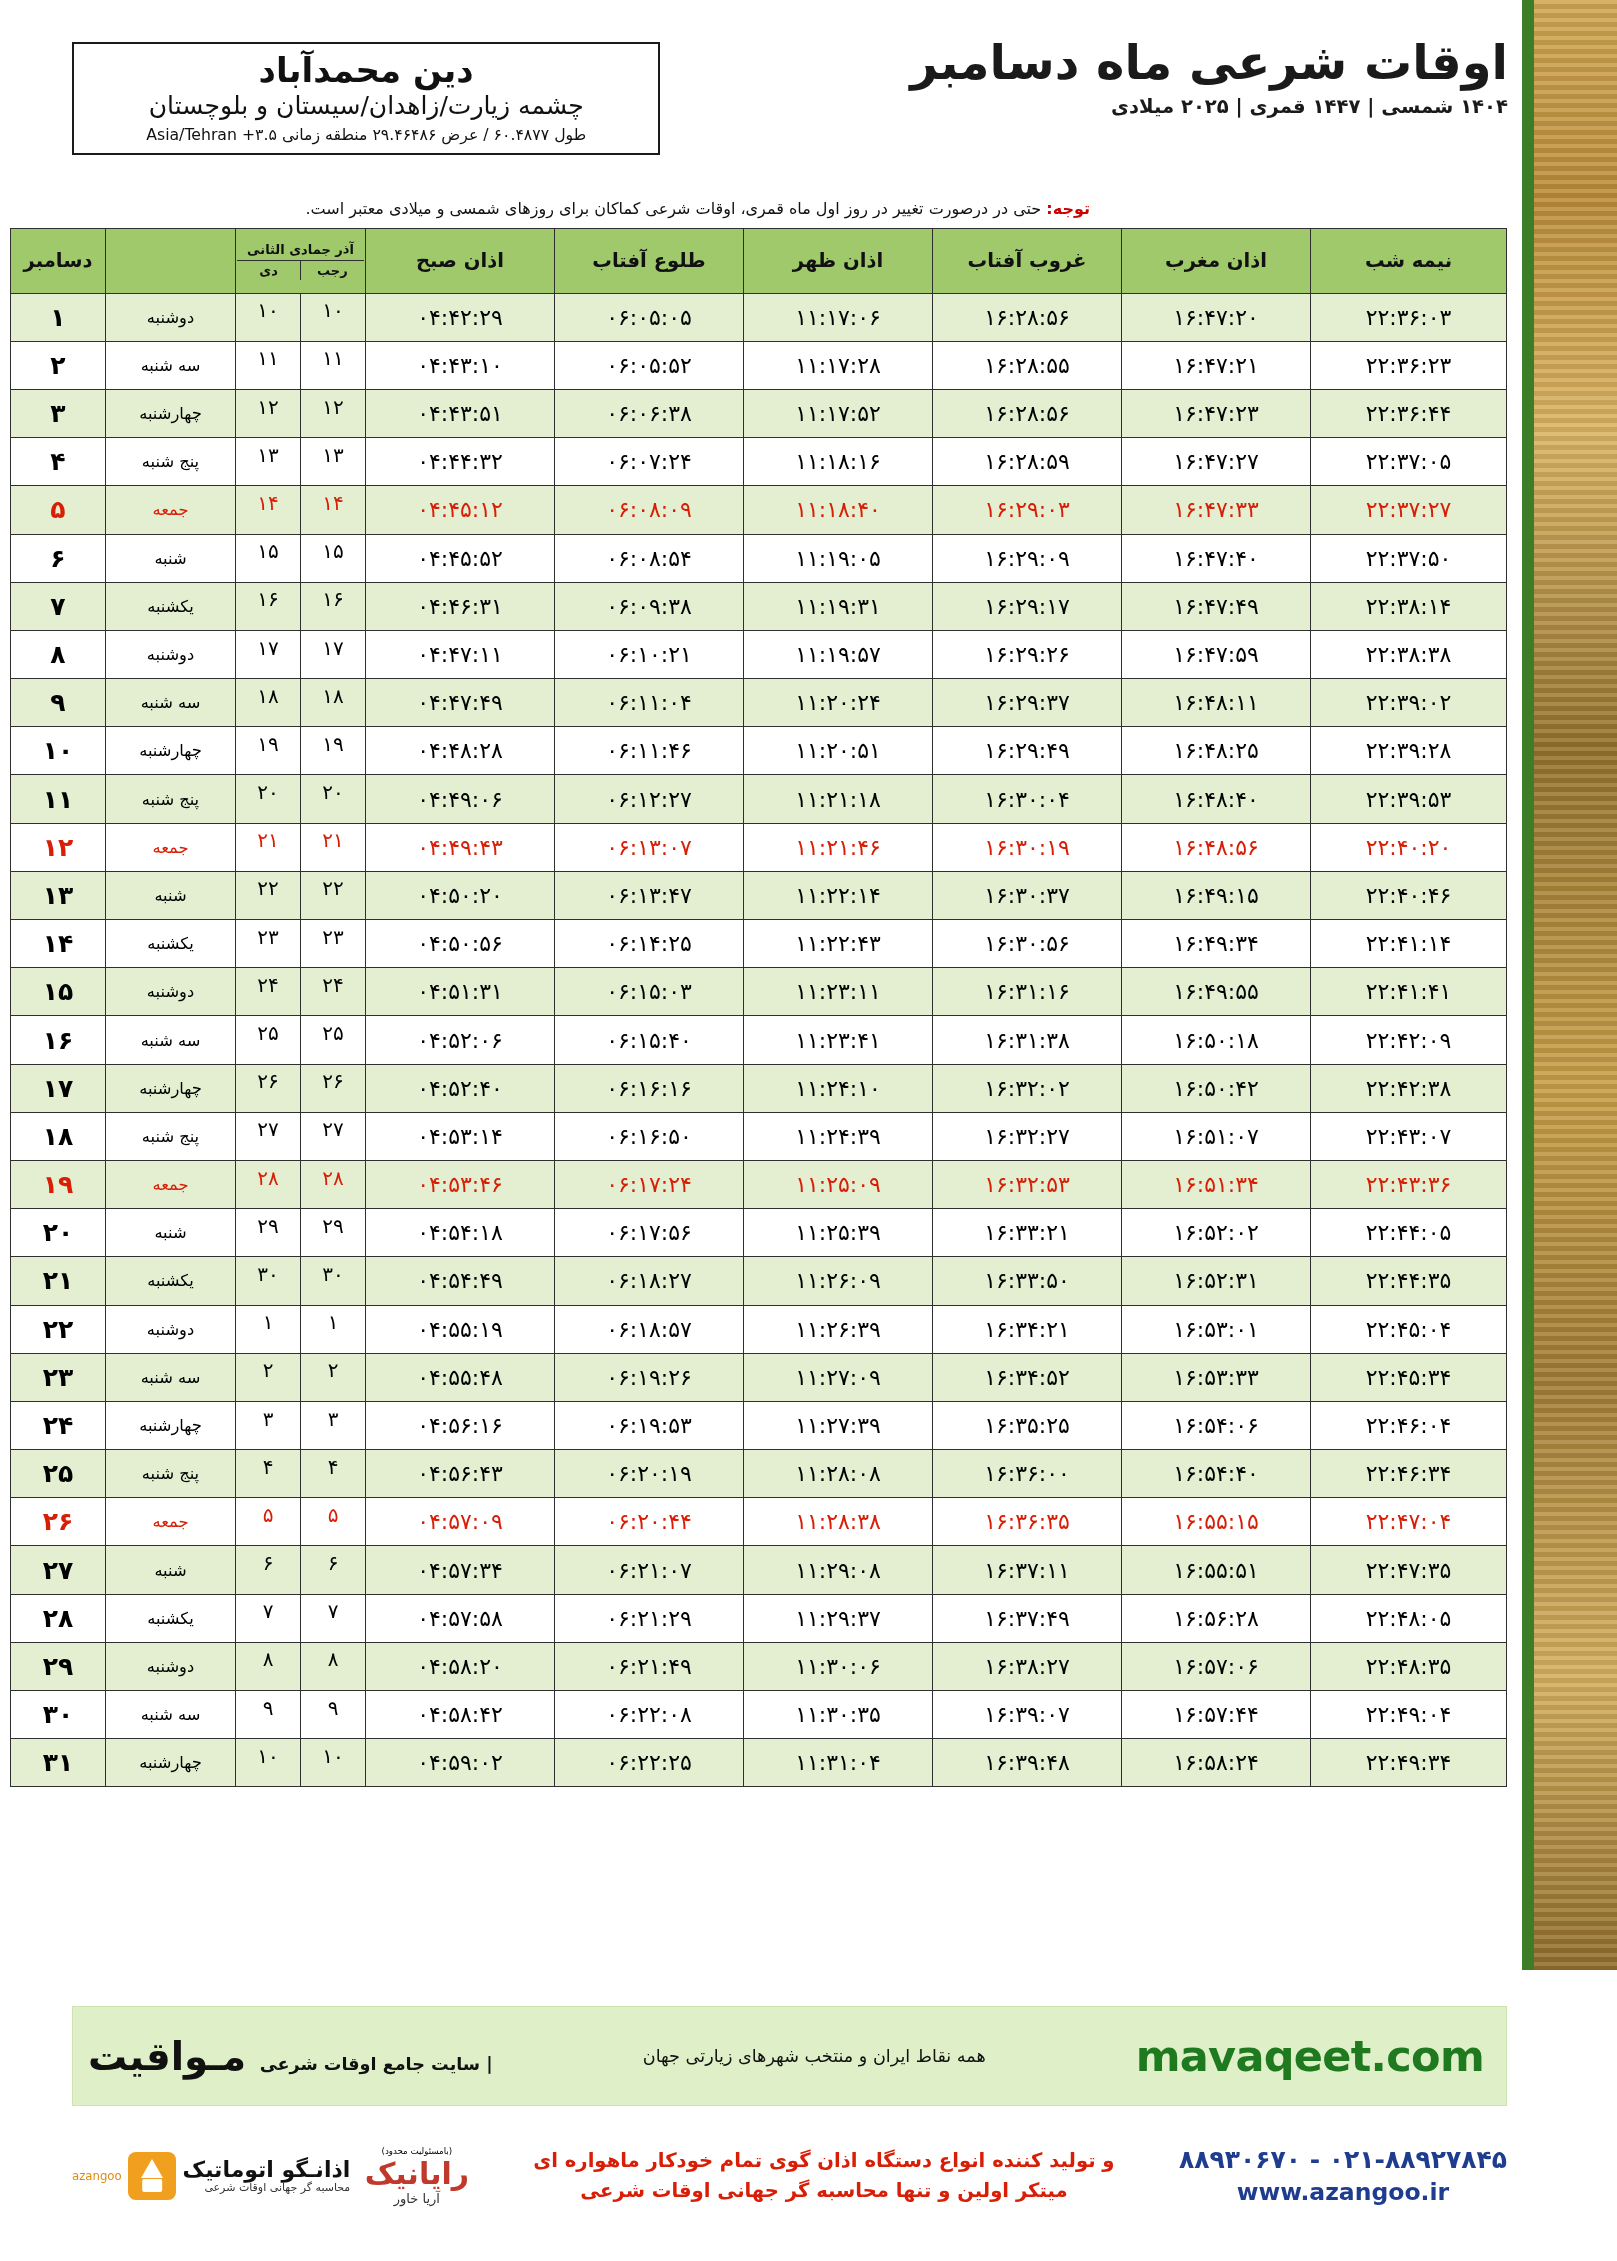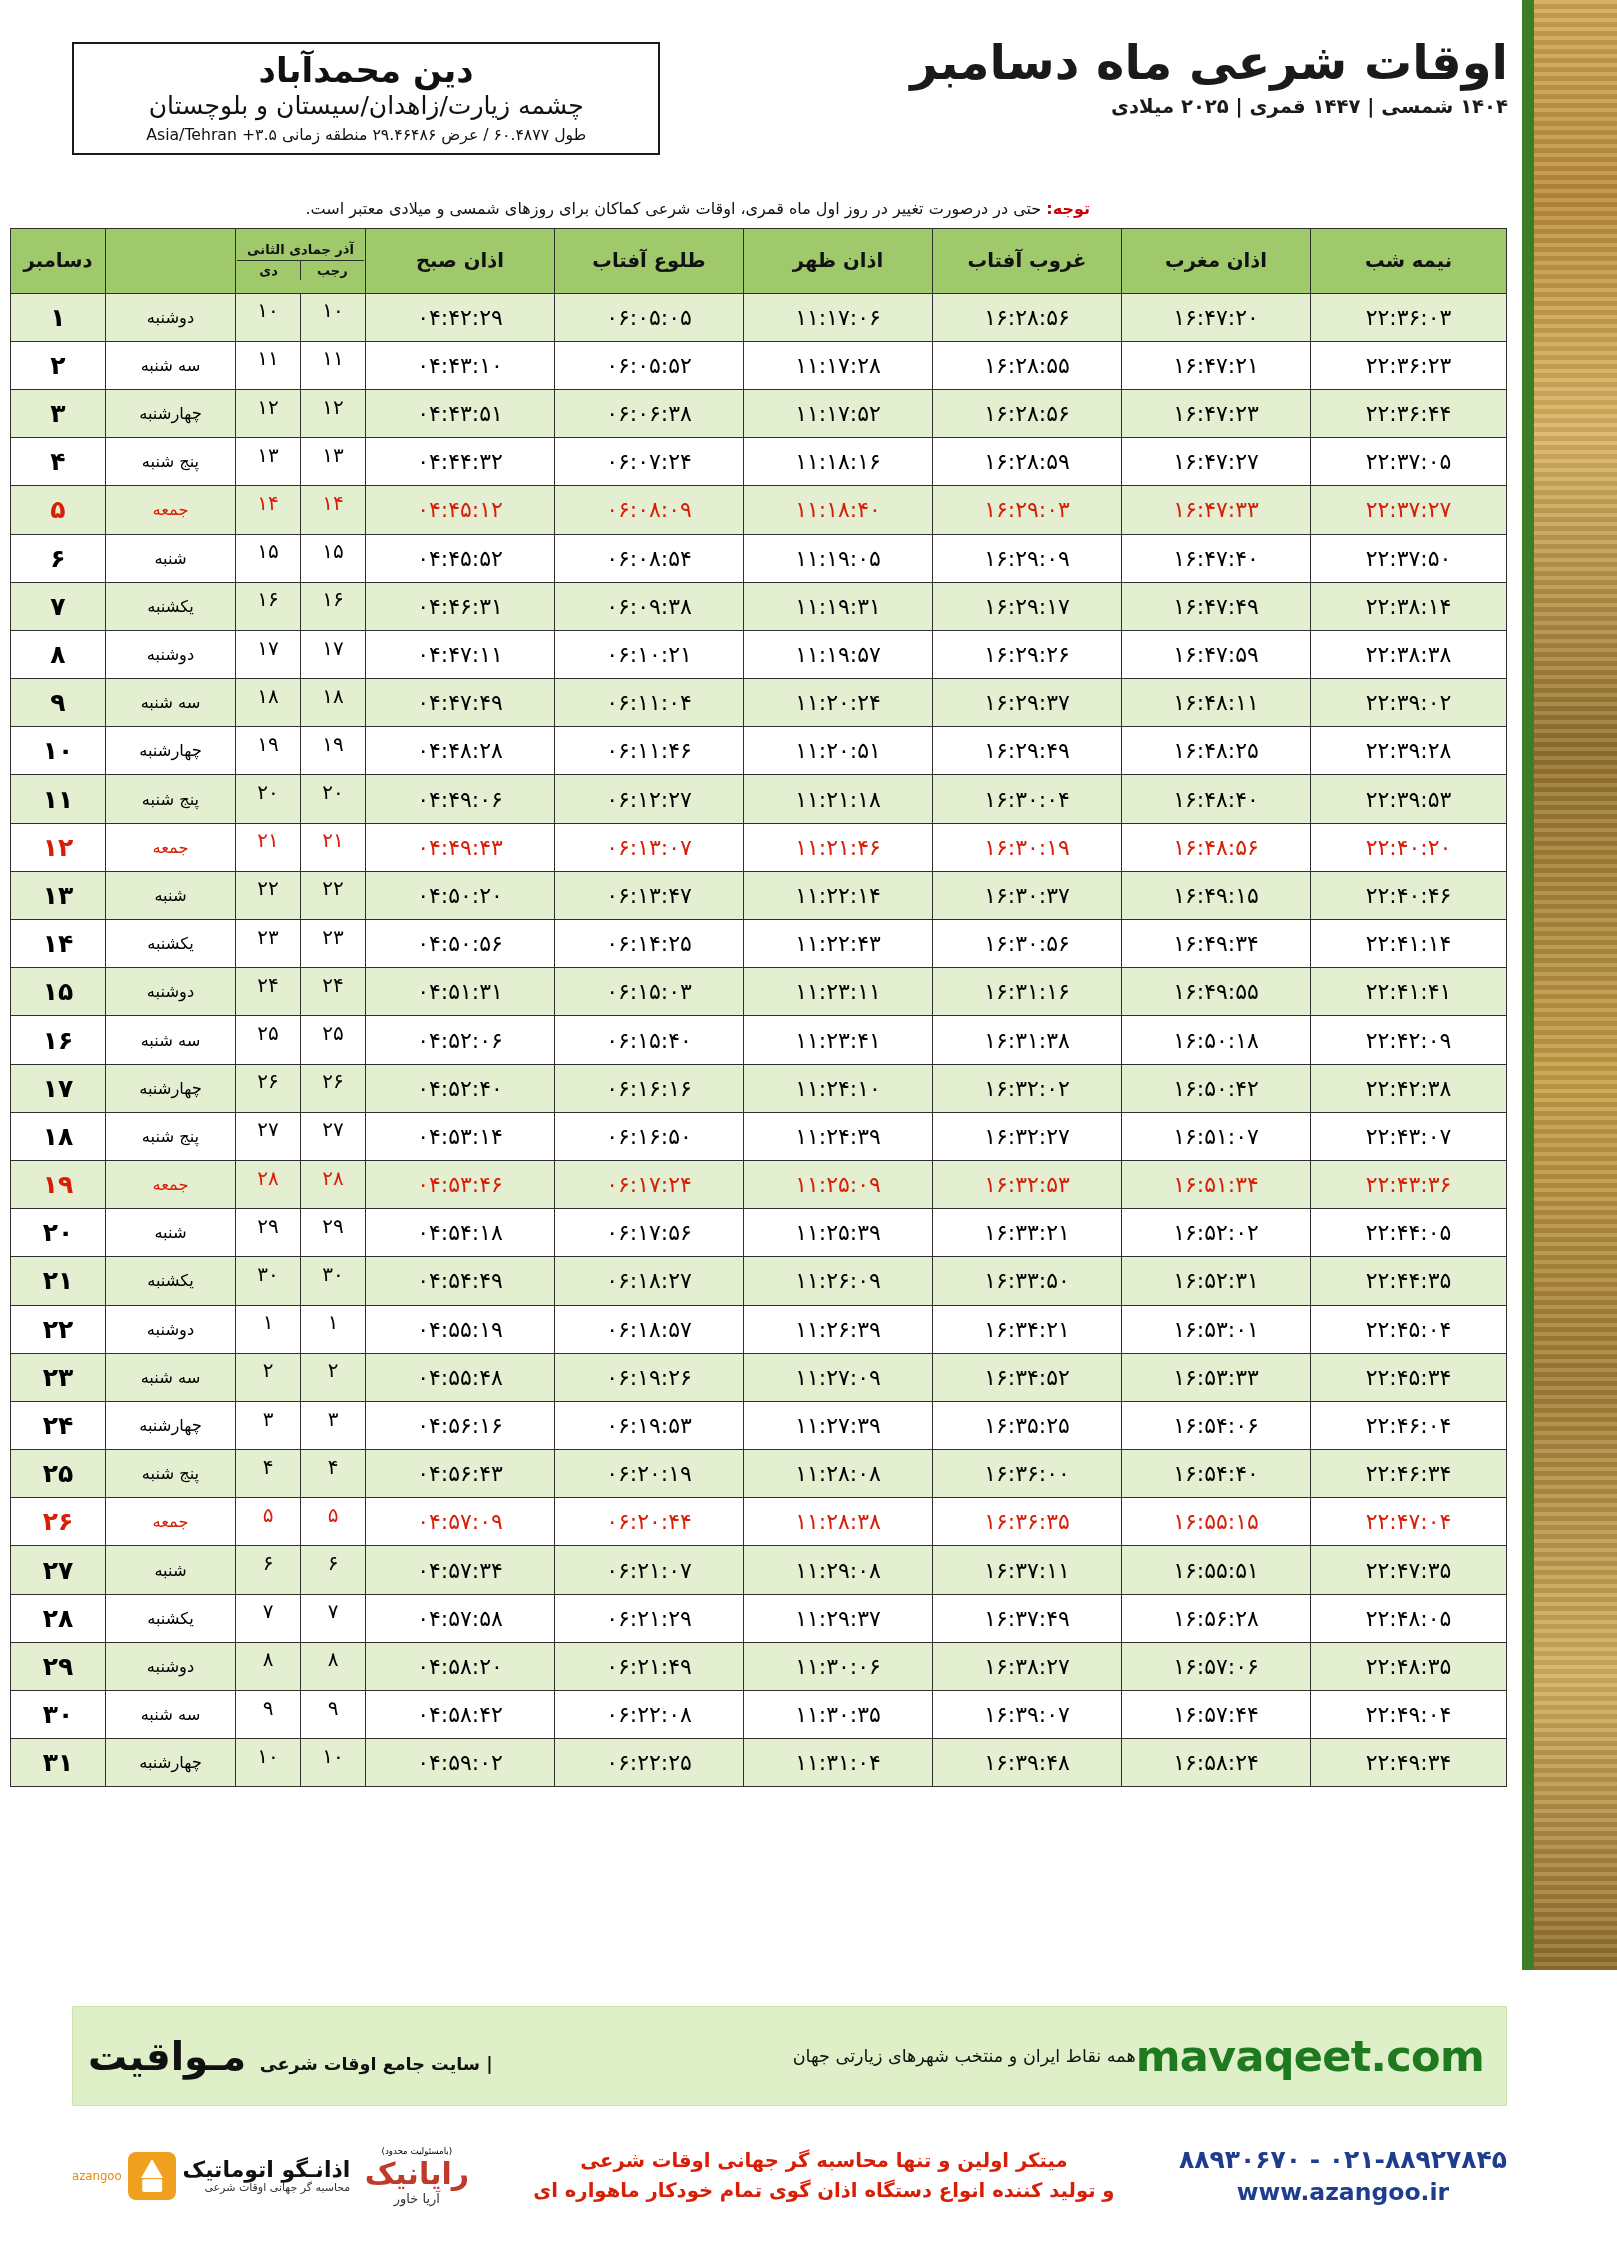--- a/index.html
+++ b/index.html
@@ -54,21 +54,21 @@
   col.c-dhuhr{width:189px;}
   col.c-sunrise{width:189px;}
   col.c-fajr{width:189px;}
   col.c-hq{width:130px;}
   col.c-day{width:130px;}
   col.c-dec{width:95px;}
 
   
   .footer-green{position:absolute;left:72px;right:111px;top:2006px;height:98px;background:#dff0c8;border:1.3px solid #cfe3b0;display:flex;align-items:center;}
   .fg-left{font-size:43px;font-weight:bold;color:#1f7a1f;padding-right:22px;letter-spacing:-0.7px;font-family:"DejaVu Sans", sans-serif;}
-  .fg-mid{flex:1;text-align:right;font-size:17.6px;color:#111;}
+  .fg-mid{flex:1;text-align:center;font-size:17.6px;color:#111;}
   .fg-right{font-size:39px;font-weight:bold;color:#111;padding-left:15px;}
   .fg-right small{font-size:17.6px;font-weight:bold;}
 
   
   .bottom{position:absolute;left:72px;right:111px;top:2117px;height:117px;display:flex;align-items:center;justify-content:space-between;}
   .bt-phone{text-align:center;color:#1f3d8f;font-size:25px;font-weight:bold;line-height:1.35;}
   .bt-phone .www{font-size:23.5px;}
   .bt-center{text-align:center;color:#d81e06;font-size:19.6px;font-weight:bold;line-height:1.5;}
   .bt-logos{display:flex;align-items:center;gap:14.4px;}
   .logo-box{display:flex;flex-direction:column;align-items:center;}
@@ -648,22 +648,22 @@
     <span>مـواقیت</span>
   </div>
 </div>
 
 <div class="bottom">
   <div class="bt-phone">
     <div>۰۲۱-۸۸۹۲۷۸۴۵ - ۸۸۹۳۰۶۷۰</div>
     <div class="www">www.azangoo.ir</div>
   </div>
   <div class="bt-center">
+    <div>و تولید کننده انواع دستگاه اذان گوی تمام خودکار ماهواره ای</div>
     <div>میتکر اولین و تنها محاسبه گر جهانی اوقات شرعی</div>
-    <div>و تولید کننده انواع دستگاه اذان گوی تمام خودکار ماهواره ای</div>
   </div>
   <div class="bt-logos">
     <div class="logo-box">
       <small>(بامسئولیت محدود)</small>
       <div class="logo-rayaneek">رایانیک</div>
       <div style="font-size:13px;color:#333;">آریا خاور</div>
     </div>
     <div class="logo-azangoo">
       <div class="az-text">
         <span>اذانـگو اتوماتیک</span>

